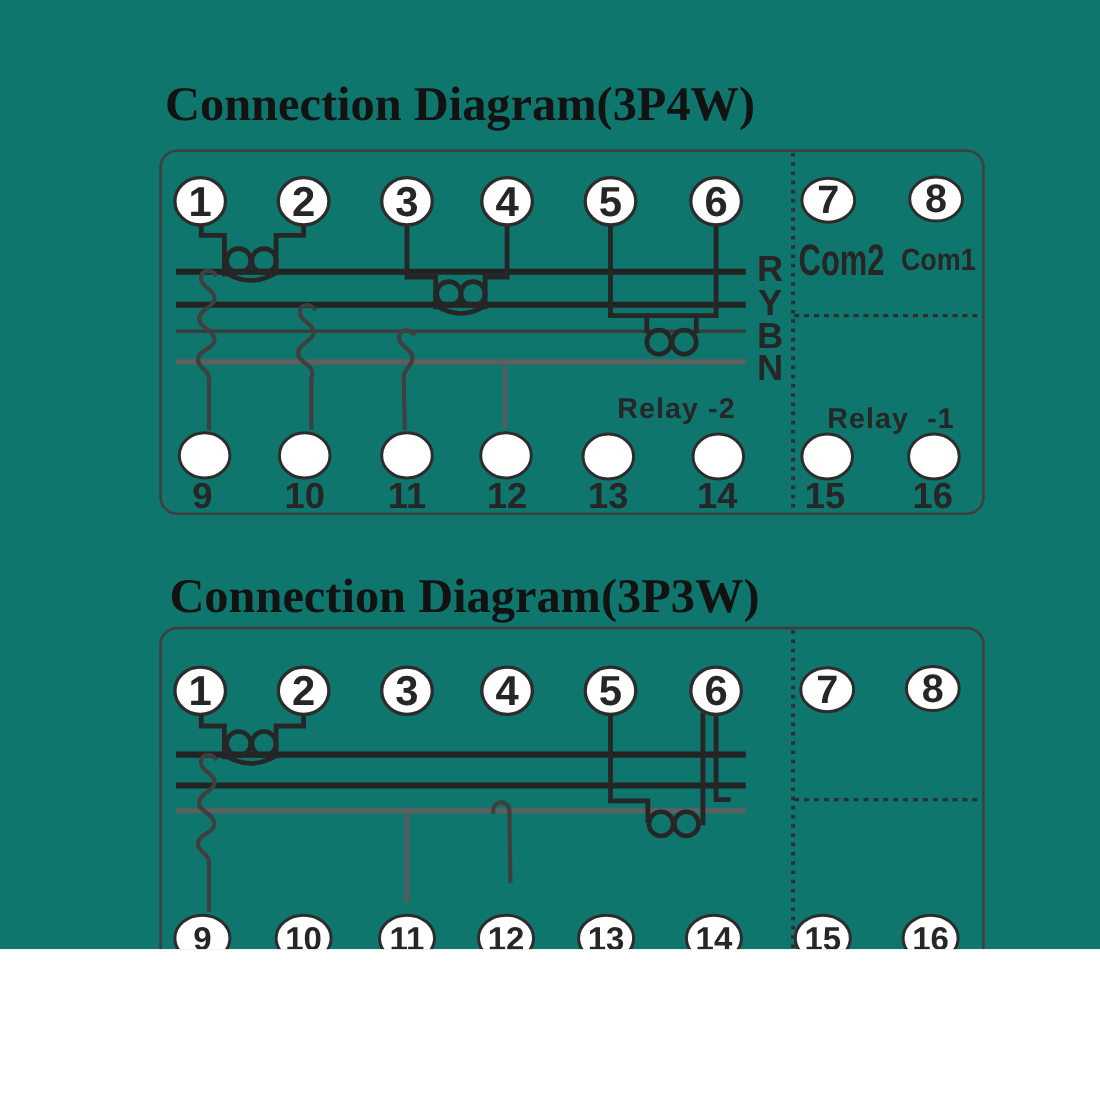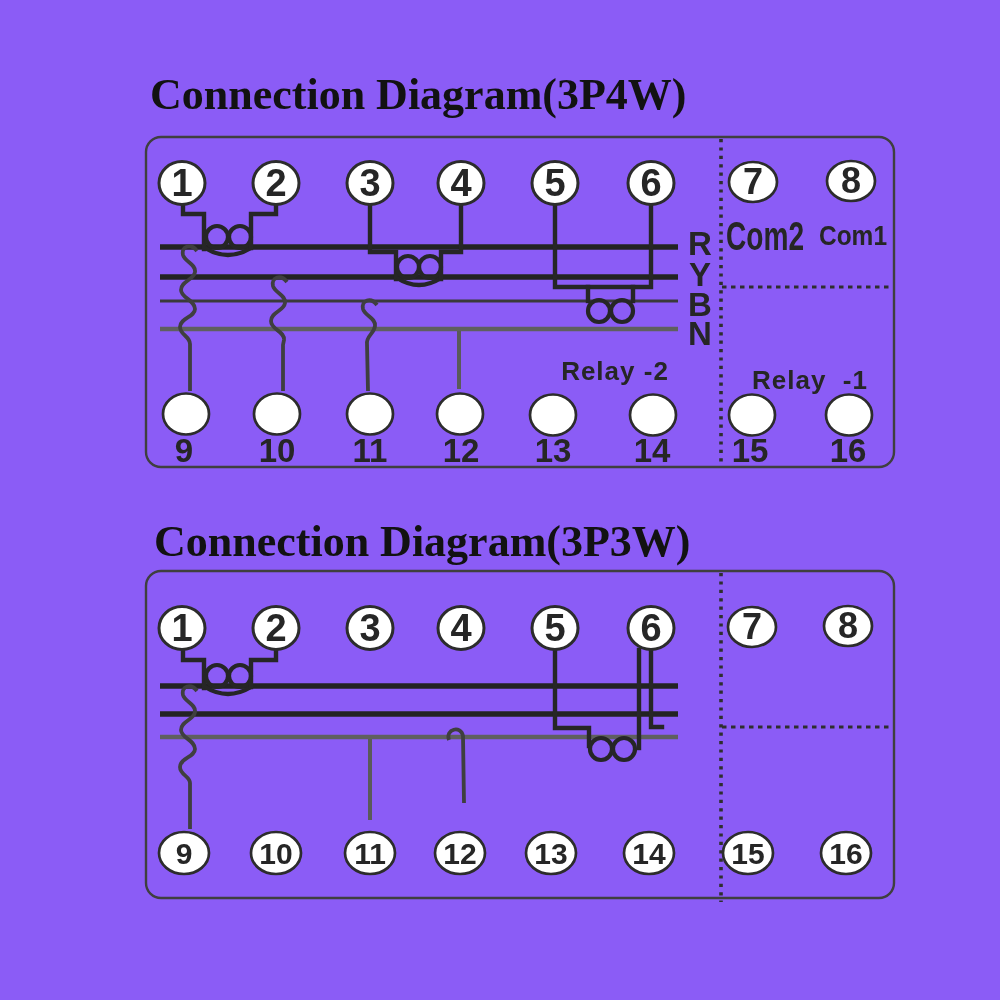--- a/index.html
+++ b/index.html
@@ -1,16 +1,16 @@
 <!DOCTYPE html>
 <html><head>
 <meta charset="utf-8">
 <style>
   html,body{margin:0;padding:0;background:#ffffff;}
-  .stage{position:relative;width:1000px;height:1000px;background:#8b5cf6;overflow:hidden;}
+  .stage{position:relative;width:1000px;height:863px;background:#0f766e;overflow:hidden;}
   svg{display:block;}
   text{fill:#262626;text-anchor:middle;white-space:pre;}
   .title{font:700 44px "Liberation Serif", serif;text-anchor:start;fill:#121212;}
   .num-lg{font:700 38px "Liberation Sans", sans-serif;}
   .num-md{font:700 36px "Liberation Sans", sans-serif;}
   .num-below{font:700 33px "Liberation Sans", sans-serif;}
   .num-in{font:700 30px "Liberation Sans", sans-serif;}
   .phase{font:700 33px "Liberation Sans", sans-serif;}
   .com2{font:700 40px "Liberation Sans", sans-serif;}
   .com1{font:700 28px "Liberation Sans", sans-serif;}

